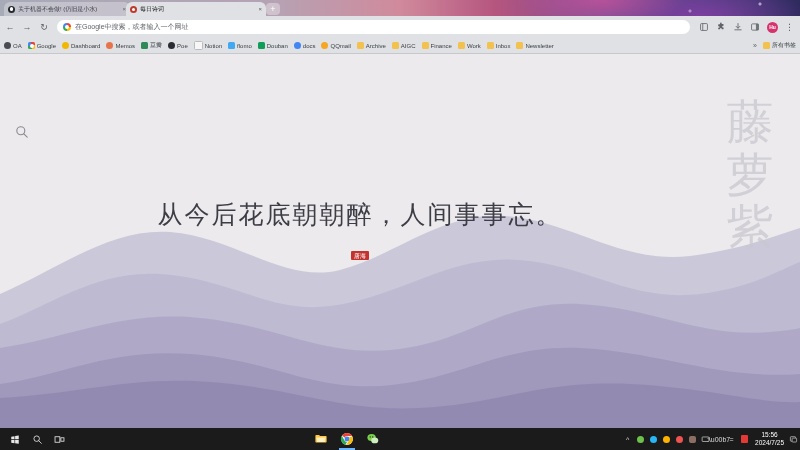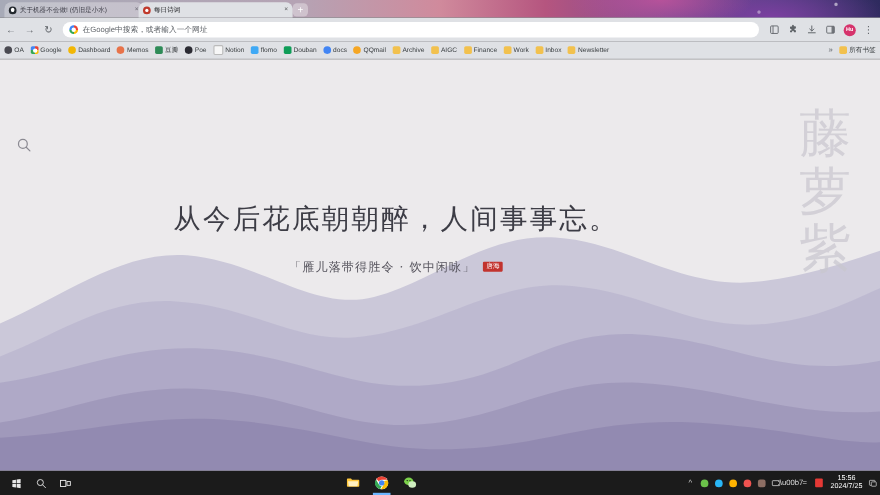--- a/index.html
+++ b/index.html
@@ -79,21 +79,21 @@
   .mountains{position:absolute;left:0;bottom:0;width:800px;height:230px;}
   .watermark{
     position:absolute;right:14px;top:42px;width:72px;
     font-family:"DejaVu Serif","Liberation Serif",serif;
     font-size:47px;line-height:1.12;color:#c9c7cf;opacity:.72;
     text-align:center;letter-spacing:0;writing-mode:horizontal-tb;
   }
   .wm-ch{display:block;}
   .search-ic{position:absolute;left:14px;top:70px;width:16px;height:16px;color:#8b8a92;}
 
-  .poem-wrap{position:absolute;left:0;top:0;width:720px;text-align:center;}
+  .poem-wrap{position:absolute;left:0;top:16px;width:720px;text-align:center;}
   .poem{
     margin-top:128px;
     font-family:"DejaVu Serif","Liberation Serif",serif;
     font-size:25px;color:#3d3d46;letter-spacing:2px;font-weight:500;
   }
   .meta{
     margin-top:20px;display:flex;align-items:center;justify-content:center;gap:7px;
     font-family:"DejaVu Serif","Liberation Serif",serif;
     font-size:11px;color:#55535c;letter-spacing:1px;
   }
@@ -262,21 +262,20 @@
       </div>
 
       <svg class="search-ic" viewBox="0 0 20 20">
         <circle cx="8.5" cy="8.5" r="5" fill="none" stroke="currentColor" stroke-width="1.4"></circle>
         <line x1="12.3" y1="12.3" x2="16.5" y2="16.5" stroke="currentColor" stroke-width="1.4" stroke-linecap="round"></line>
       </svg>
 
       <div class="poem-wrap">
         <div class="poem">从今后花底朝朝醉，人间事事忘。</div>
         <div class="meta">
-          <span>「雁儿落带得胜令 · 饮中闲咏」</span>
           <span class="badge">唐海</span>
         </div>
       </div>
 
     </div>
   </div>
 
   <div class="taskbar">
     <div class="tb-left">
       <div class="tb-btn">

